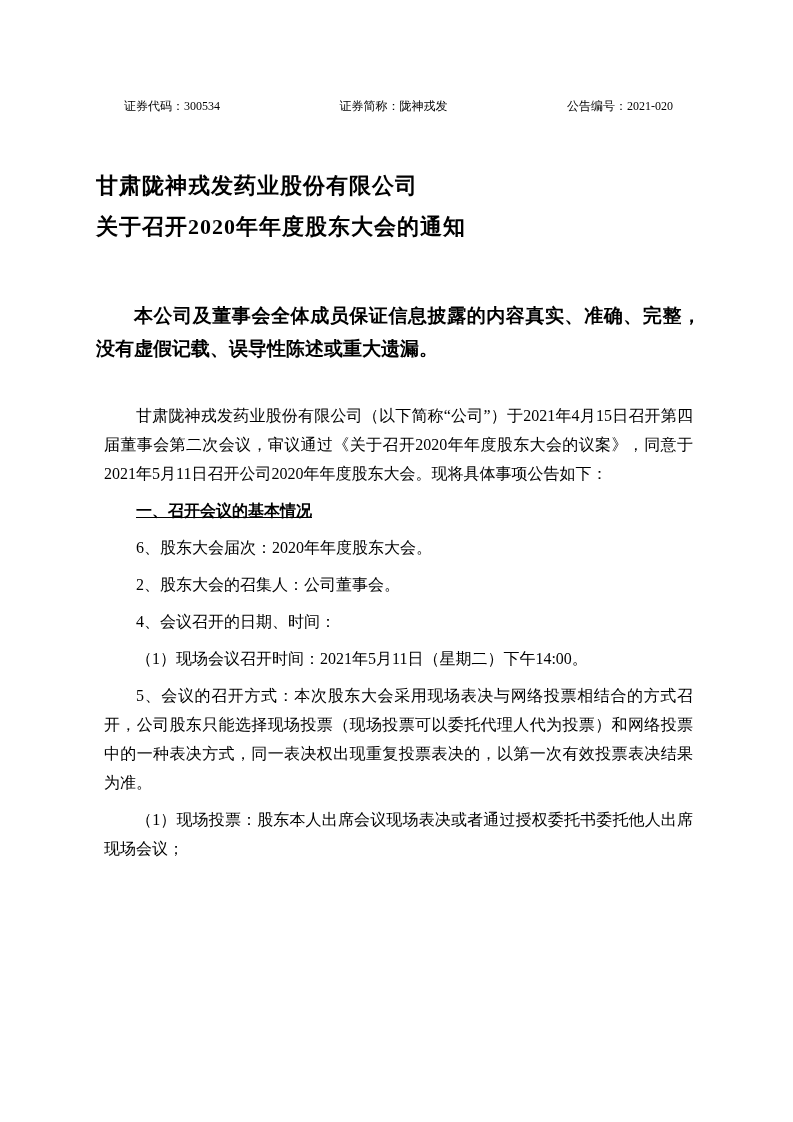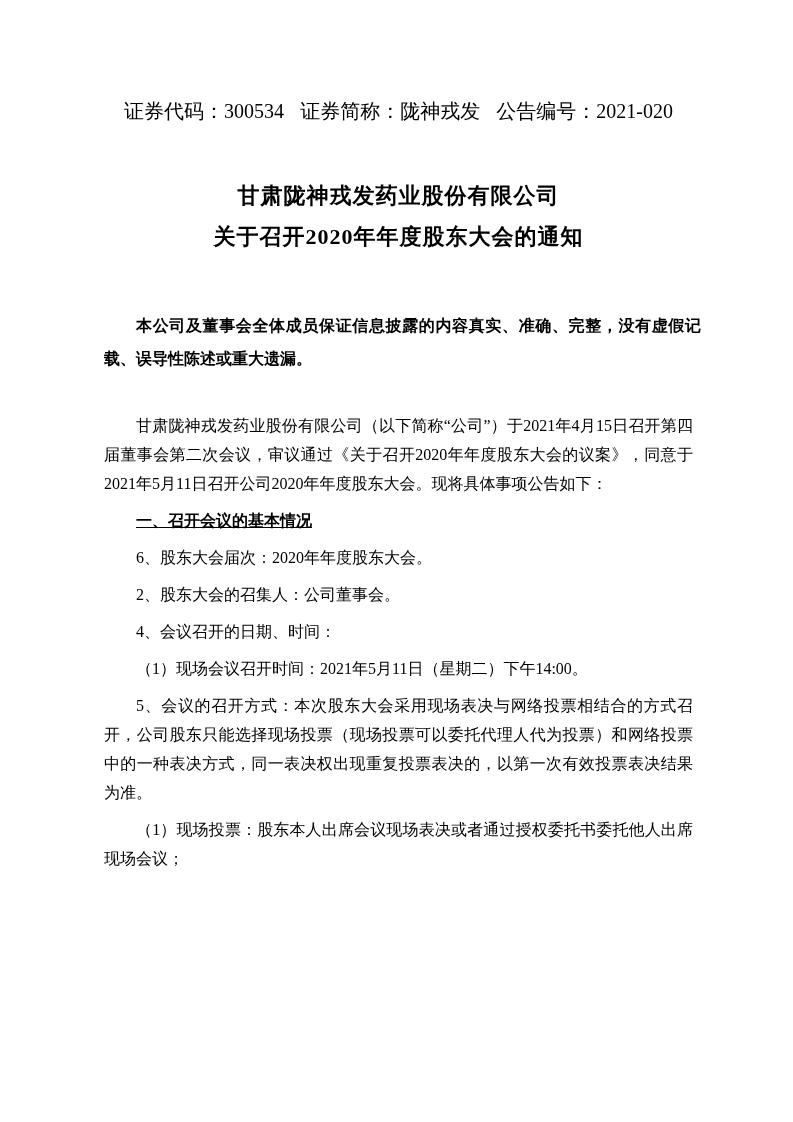--- a/index.html
+++ b/index.html
@@ -15,38 +15,38 @@
     background: #ffffff;
     color: #000000;
     font-family: "Liberation Serif", "DejaVu Serif", serif;
     padding: 98px 92px 40px 96px;
     overflow: hidden;
   }
   .doc-header {
     display: flex;
     justify-content: space-between;
     align-items: flex-start;
-    font-size: 20px;
+    font-size: 12px;
     padding: 0 28px 0 28px;
     white-space: nowrap;
   }
   .title-block {
     margin-top: 50px;
   }
   .doc-title {
     margin: 0;
-    text-align: center;
+    text-align: left;
     font-size: 22px;
     font-weight: bold;
     line-height: 41px;
     letter-spacing: 1px;
   }
   .disclaimer {
-    margin: 52px 0 0 8px;
-    font-size: 16px;
+    margin: 52px 0 0 0;
+    font-size: 19px;
     font-weight: bold;
     line-height: 33px;
     text-indent: 2em;
     text-align: justify;
   }
   .body-block {
     margin-top: 36px;
   }
   .para {
     margin: 8px;

